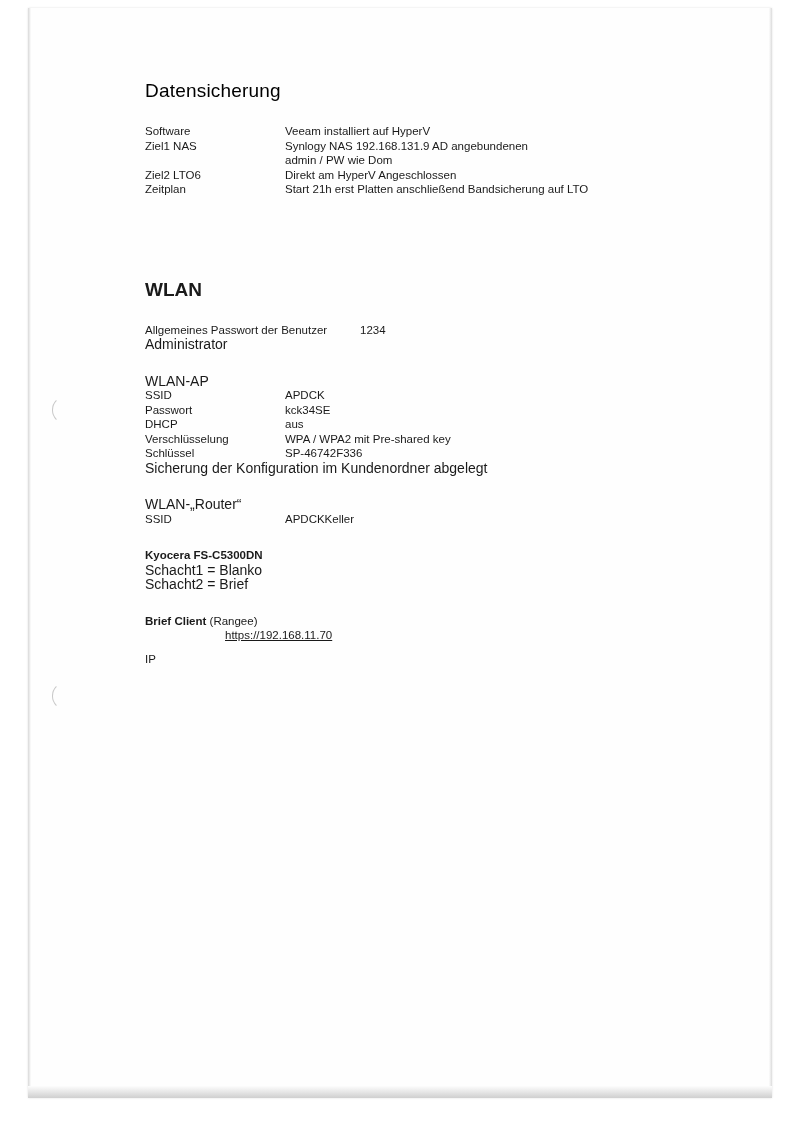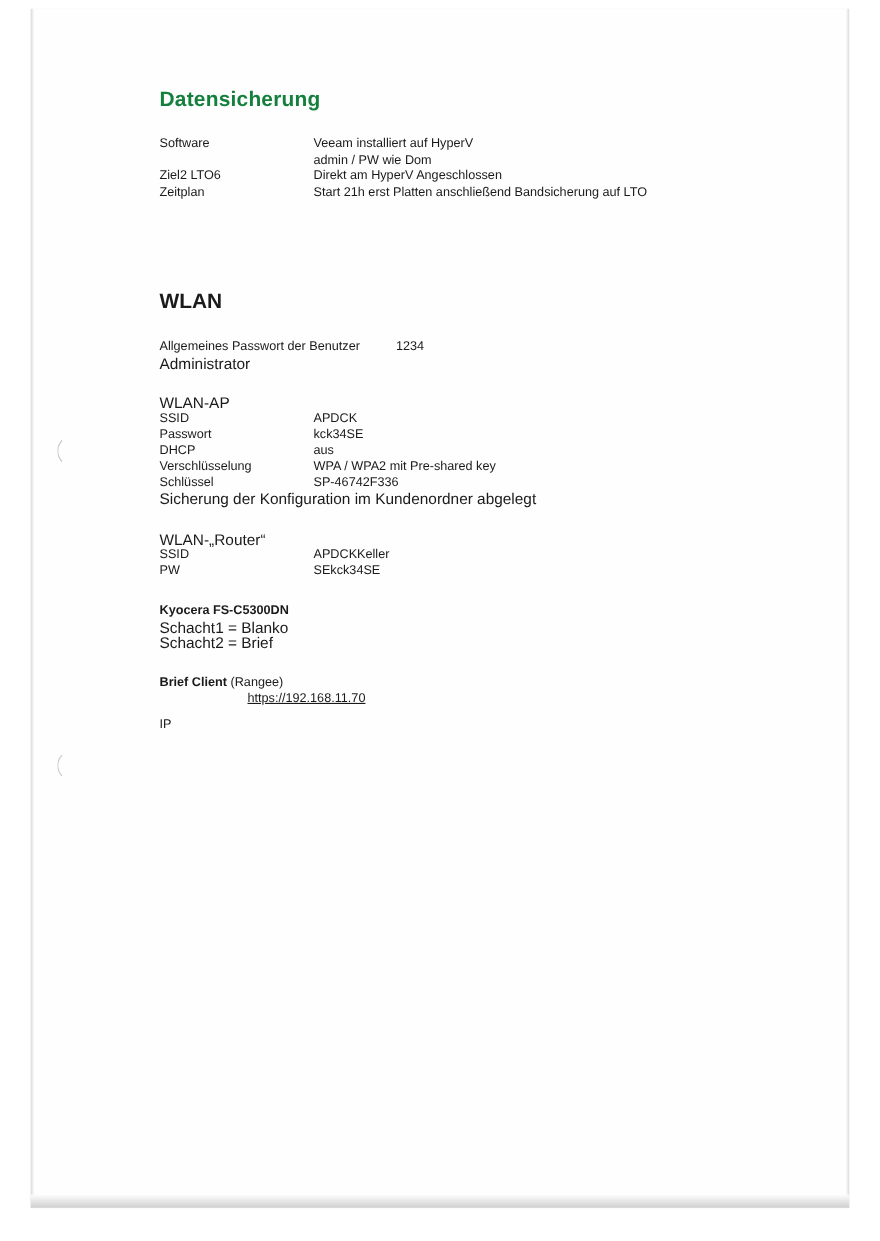--- a/index.html
+++ b/index.html
@@ -68,24 +68,24 @@
 
   .content {
     position: absolute;
     left: 145px;
     top: 80px;
     width: 580px;
   }
 
   h1.doc-heading {
     font-size: 19px;
-    font-weight: bold;
+    font-weight: normal;
     letter-spacing: 0.2px;
     margin: 0;
-    color: #15803d;
+    color: #000000;
   }
 
   .block {
     margin: 0;
   }
 
   .row {
     display: flex;
     line-height: 14.5px;
     font-size: 11.5px;
@@ -160,20 +160,24 @@
   <h1 class="doc-heading">Datensicherung</h1>
 
   <div class="spacer-md"></div>
 
   <div class="block">
     <div class="row">
       <span class="label">Software</span>
       <span class="value">Veeam installiert auf HyperV</span>
     </div>
     <div class="row">
+      <span class="label">Ziel1 NAS</span>
+      <span class="value">Synlogy NAS 192.168.131.9 AD angebundenen</span>
+    </div>
+    <div class="row">
       <span class="label"></span>
       <span class="value">admin / PW wie Dom</span>
     </div>
     <div class="row">
       <span class="label">Ziel2 LTO6</span>
       <span class="value">Direkt am HyperV Angeschlossen</span>
     </div>
     <div class="row">
       <span class="label">Zeitplan</span>
       <span class="value">Start 21h erst Platten anschließend Bandsicherung auf LTO</span>
@@ -219,24 +223,20 @@
   </div>
   <div class="simple-line">Sicherung der Konfiguration im Kundenordner abgelegt</div>
 
   <div class="spacer-md"></div>
 
   <div class="simple-line">WLAN-„Router“</div>
   <div class="kv-row">
     <span class="k">SSID</span>
     <span class="v">APDCKKeller</span>
   </div>
-  <div class="kv-row">
-    <span class="k">PW</span>
-    <span class="v">SEkck34SE</span>
-  </div>
 
   <div class="spacer-md"></div>
 
   <div class="subhead">Kyocera FS-C5300DN</div>
   <div class="simple-line">Schacht1 = Blanko</div>
   <div class="simple-line">Schacht2 = Brief</div>
 
   <div class="spacer-md"></div>
 
   <div class="subhead">

